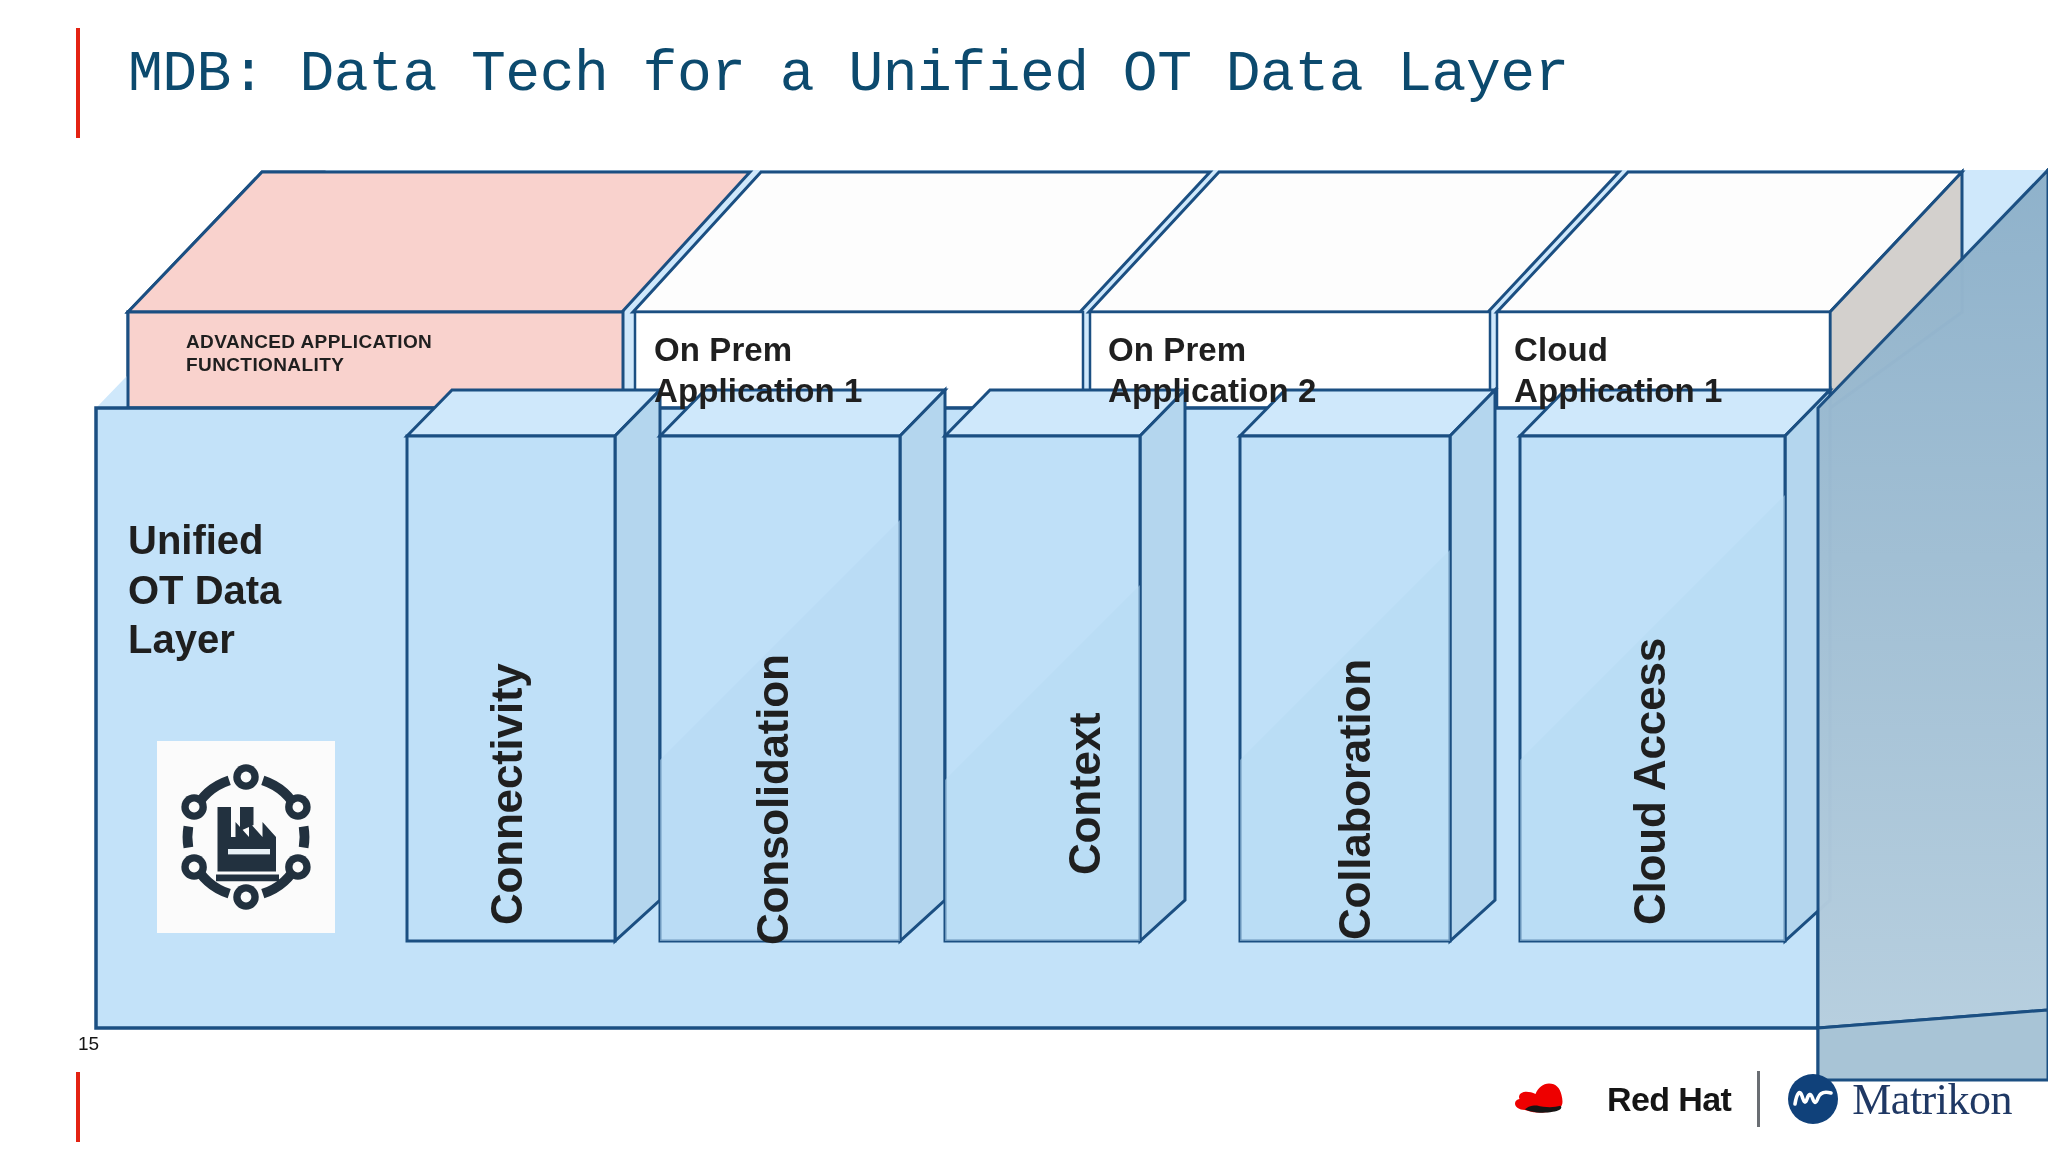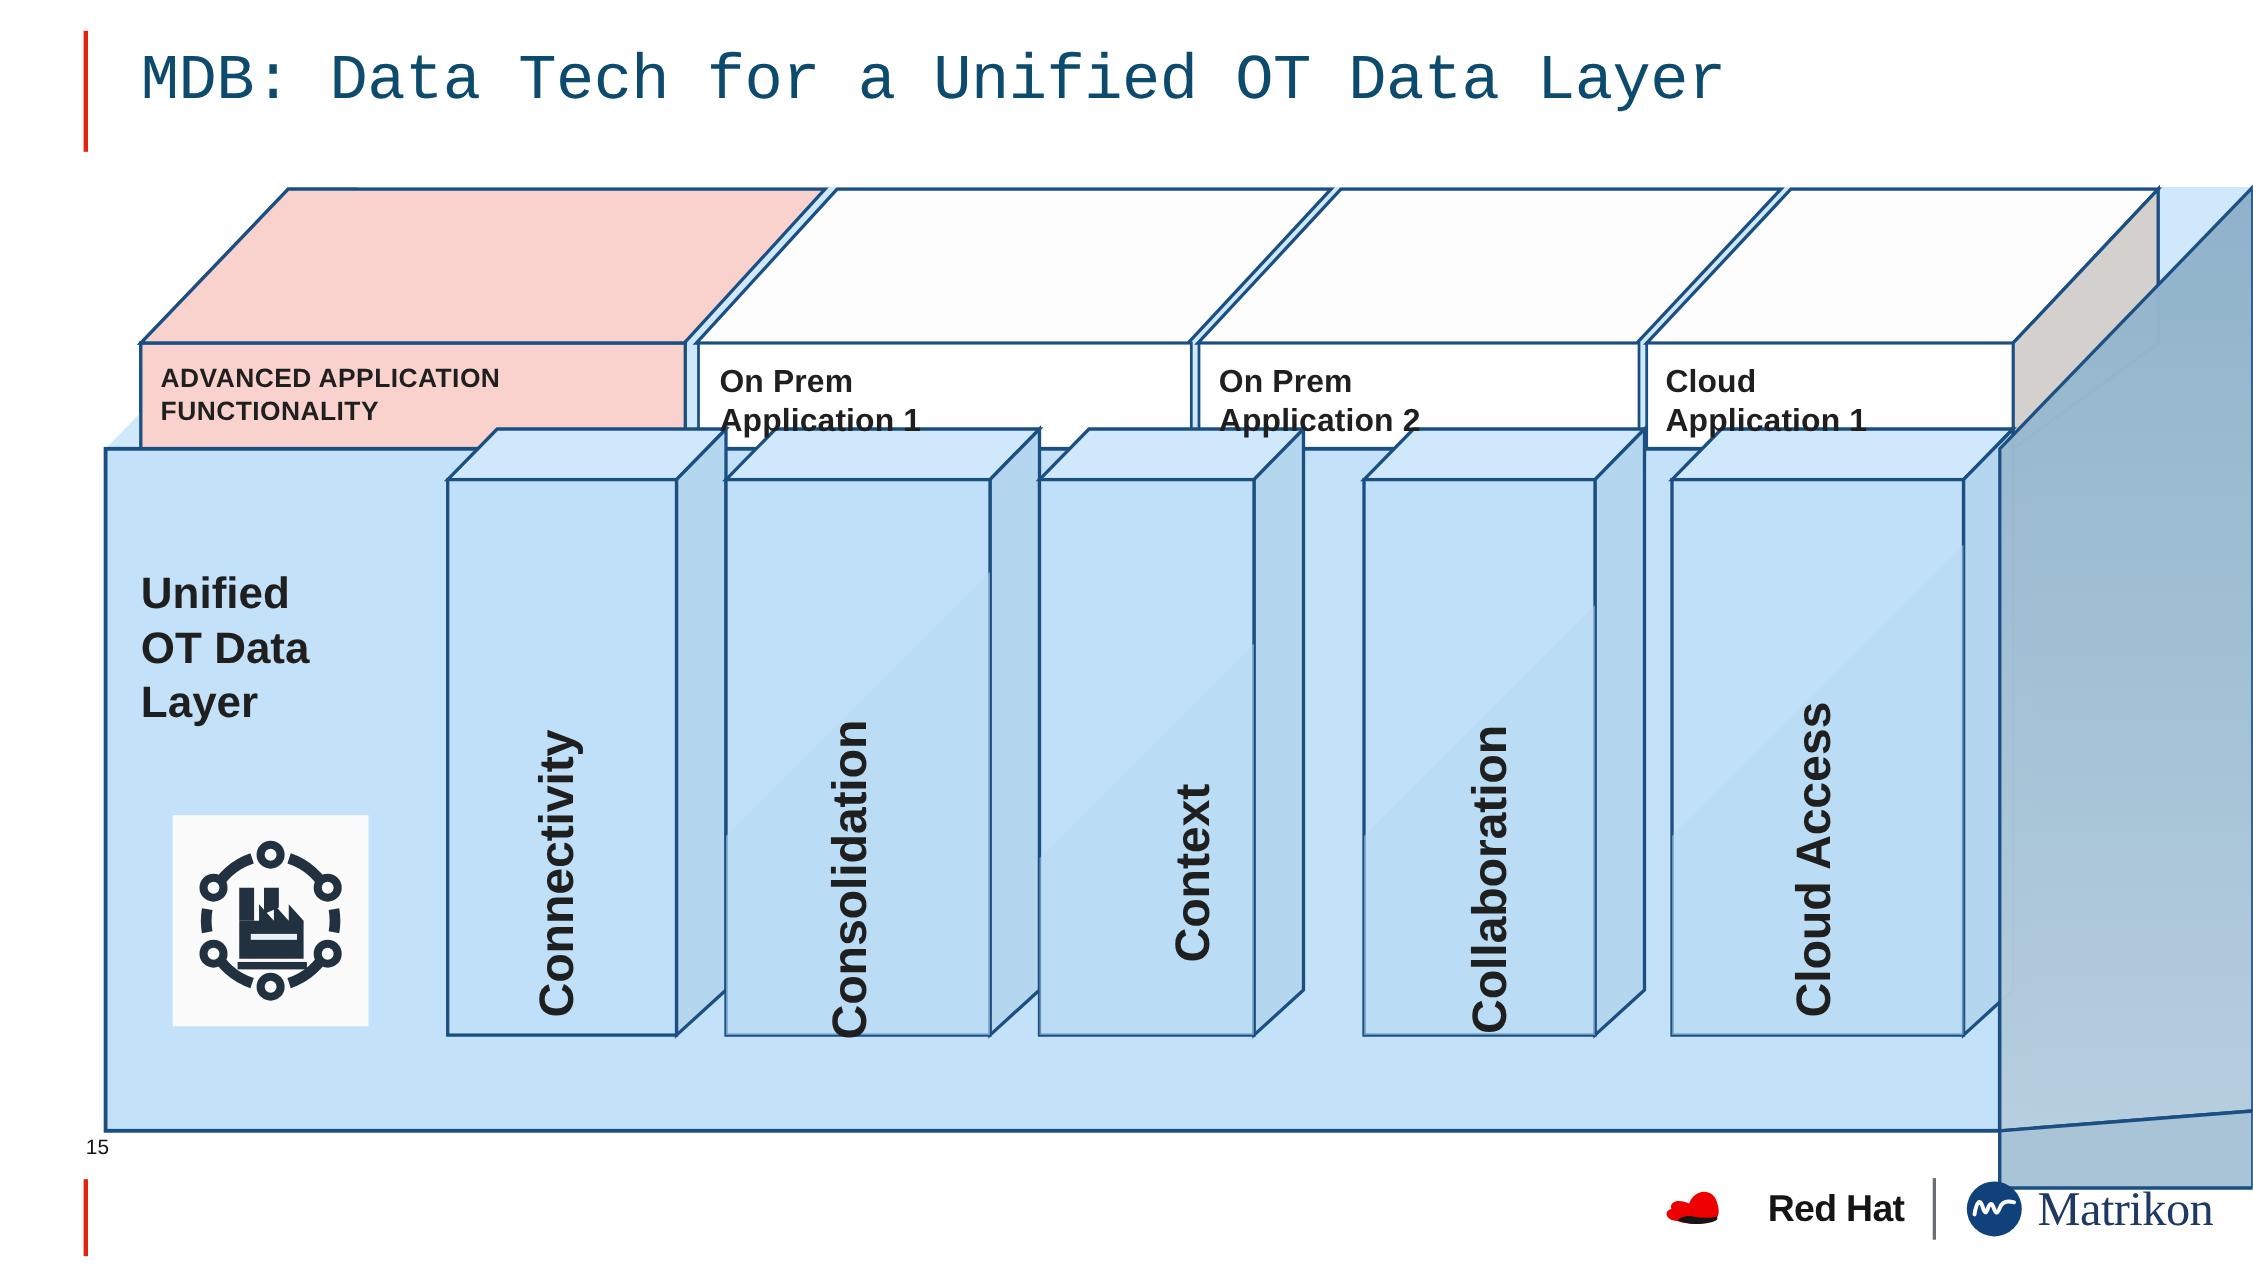--- a/index.html
+++ b/index.html
@@ -34,27 +34,27 @@
     position:absolute;left:64px;top:1033px;
     font-size:19px;color:#151515;margin-left:14px;
   }
 
   
   .diagram{position:absolute;left:0;top:0;width:2048px;height:1152px;}
 
   
   .app-label{
     position:absolute;
-    font-size:29px;font-weight:bold;color:#1f1f1f;
+    font-size:33px;font-weight:bold;color:#1f1f1f;
     line-height:1.23;letter-spacing:0.1px;
     white-space:pre-line;
     pointer-events:none;
   }
   .app-label.adv{
-    font-size:24px;letter-spacing:0.4px;
+    font-size:19px;letter-spacing:0.4px;margin-left:40px;
   }
 
   .udl-title{
     position:absolute;left:128px;top:516px;
     font-size:40px;font-weight:bold;color:#1f1f1f;
     line-height:1.24;white-space:pre-line;
   }
 
   .pillar-label{
     position:absolute;

